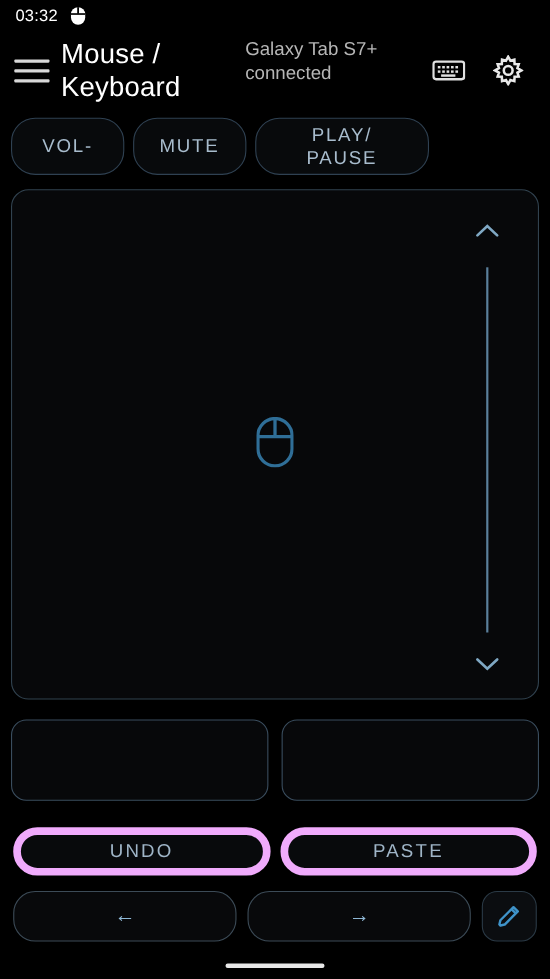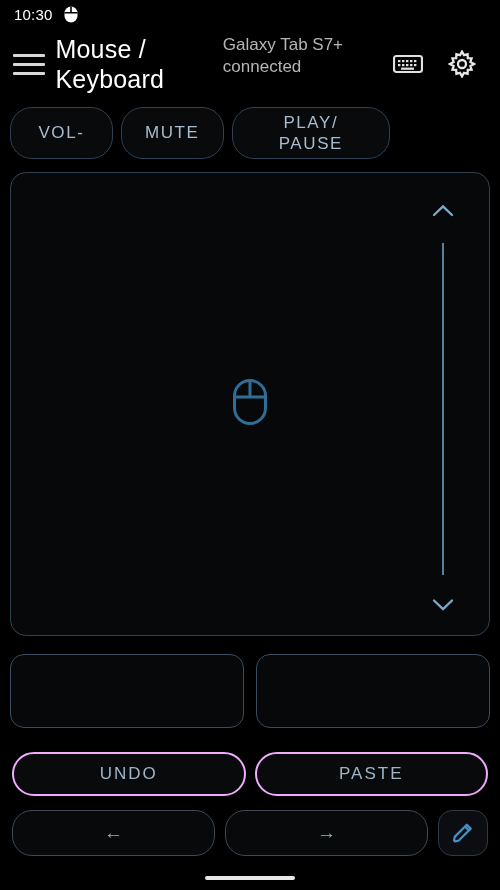--- a/index.html
+++ b/index.html
@@ -78,21 +78,21 @@
     flex: 1 1 0; border: 1px solid #3a4d5e; border-radius: 14px; background: #07080a;
   }
 
   
   .edit-row {
     position: absolute; top: 751px; left: 0; width: 500px; height: 46px;
     display: flex; align-items: center; gap: 9px; padding: 0 12px;
   }
   .edit-btn {
     flex: 1 1 0; height: 44px;
-    border: 2px solid #f0abfc; border-radius: 22px; background: #080a0c;
+    border: 7px solid #f0abfc; border-radius: 22px; background: #080a0c;
     color: #9fb5c7; font-size: 17px; letter-spacing: 2px; font-weight: 300;
     display: flex; align-items: center; justify-content: center;
   }
 
   
   .nav-row {
     position: absolute; top: 808px; left: 0; width: 500px; height: 50px;
     display: flex; align-items: center; gap: 10px; padding: 0 12px;
   }
   .nav-btn {
@@ -110,21 +110,21 @@
   
   .gesture-bar {
     position: absolute; bottom: 10px; left: 50%; transform: translateX(-50%);
     width: 90px; height: 4px; background: #e8e8e8; border-radius: 2px;
   }
 </style>
 </head>
 <body>
 
 <div class="statusbar">
-  <div class="sb-time">10:30</div>
+  <div class="sb-time">03:32</div>
   <div class="sb-mouse">
     <svg width="14" height="17" viewBox="0 0 14 17">
       <rect x="0.5" y="0.5" width="13" height="16" rx="6.5" fill="#ffffff"></rect>
       <rect x="6.2" y="0.5" width="1.6" height="6" fill="#000000"></rect>
       <rect x="0.5" y="6" width="13" height="1.5" fill="#000000"></rect>
     </svg>
   </div>
 </div>
 
 <div class="appbar">

